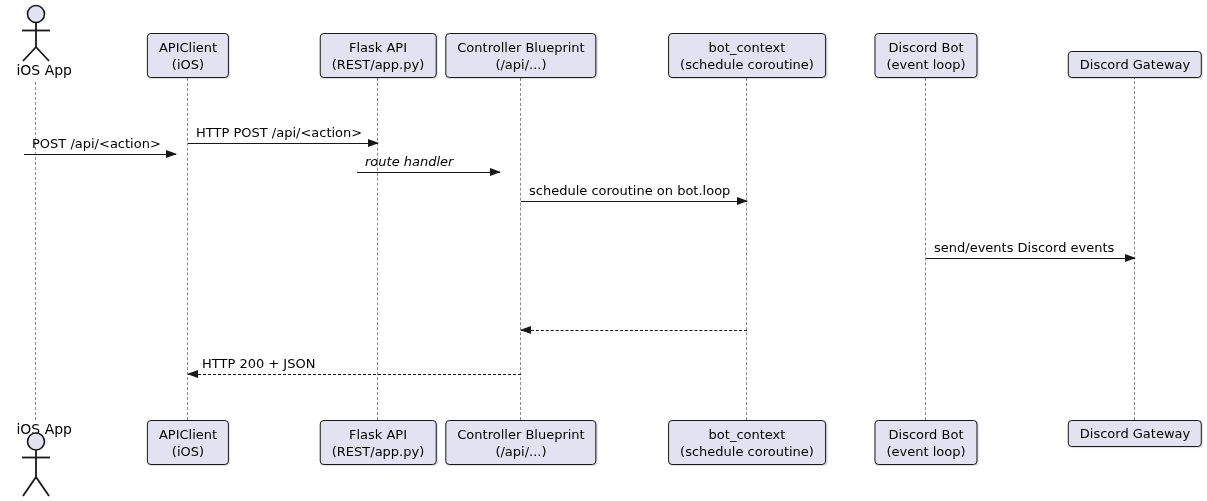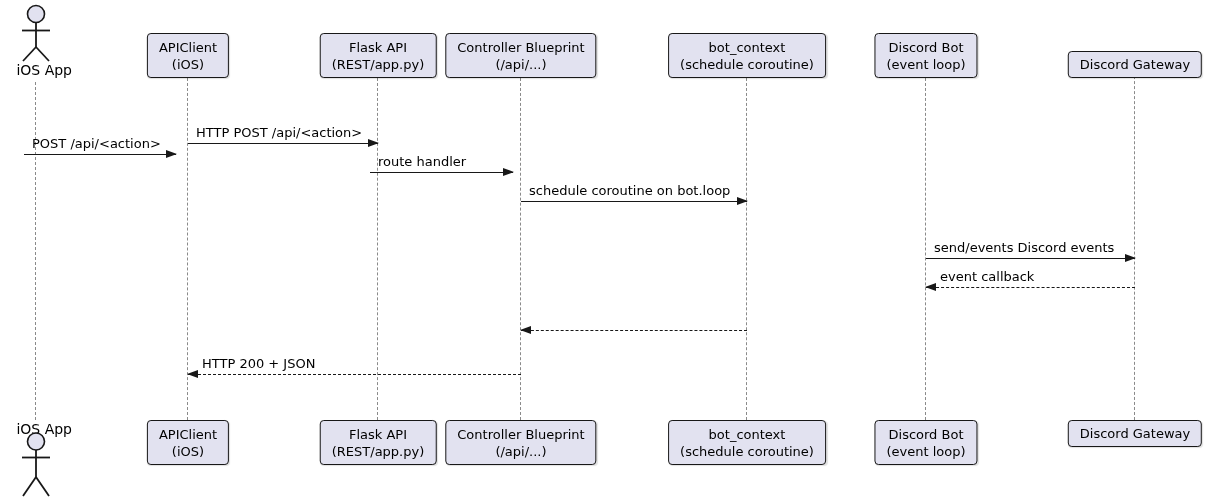--- a/index.html
+++ b/index.html
@@ -84,42 +84,36 @@
     <div class="mline solid">
         <i class="head r"></i>
       </div>
   </div>
   <div class="msg" style="left:188px;top:125px;width:190px;">
     <div class="mlabel ltr">HTTP POST /api/&lt;action&gt;</div>
     <div class="mline solid">
         <i class="head r"></i>
       </div>
   </div>
-  <div class="msg" style="left:370px;top:154px;width:143px;">
+  <div class="msg" style="left:357px;top:154px;width:143px;font-style:italic;">
     <div class="mlabel ltr">route handler</div>
     <div class="mline solid">
         <i class="head r"></i>
       </div>
   </div>
   <div class="msg" style="left:521px;top:183px;width:226px;">
     <div class="mlabel ltr">schedule coroutine on bot.loop</div>
     <div class="mline solid">
         <i class="head r"></i>
       </div>
   </div>
   <div class="msg" style="left:926px;top:240px;width:209px;">
     <div class="mlabel ltr">send/events Discord events</div>
     <div class="mline solid">
         <i class="head r"></i>
-      </div>
-  </div>
-  <div class="msg" style="left:926px;top:269px;width:209px;">
-    <div class="mlabel rtl">event callback</div>
-    <div class="mline dashed">
-        <i class="head l"></i>
       </div>
   </div>
   <div class="msg" style="left:521px;top:327px;width:226px;">
     <div class="mline dashed">
         <i class="head l"></i>
       </div>
   </div>
   <div class="msg" style="left:188px;top:356px;width:333px;">
     <div class="mlabel rtl">HTTP 200 + JSON</div>
     <div class="mline dashed">

